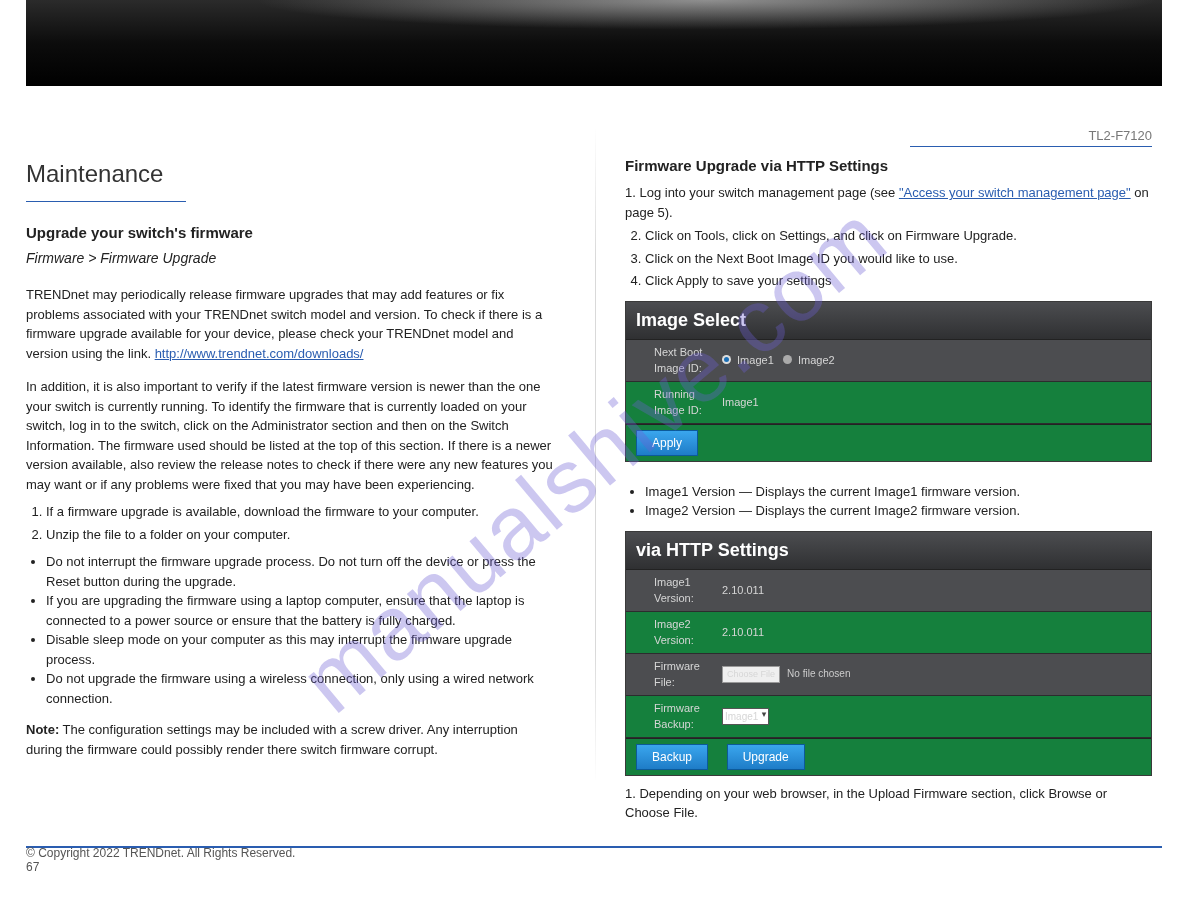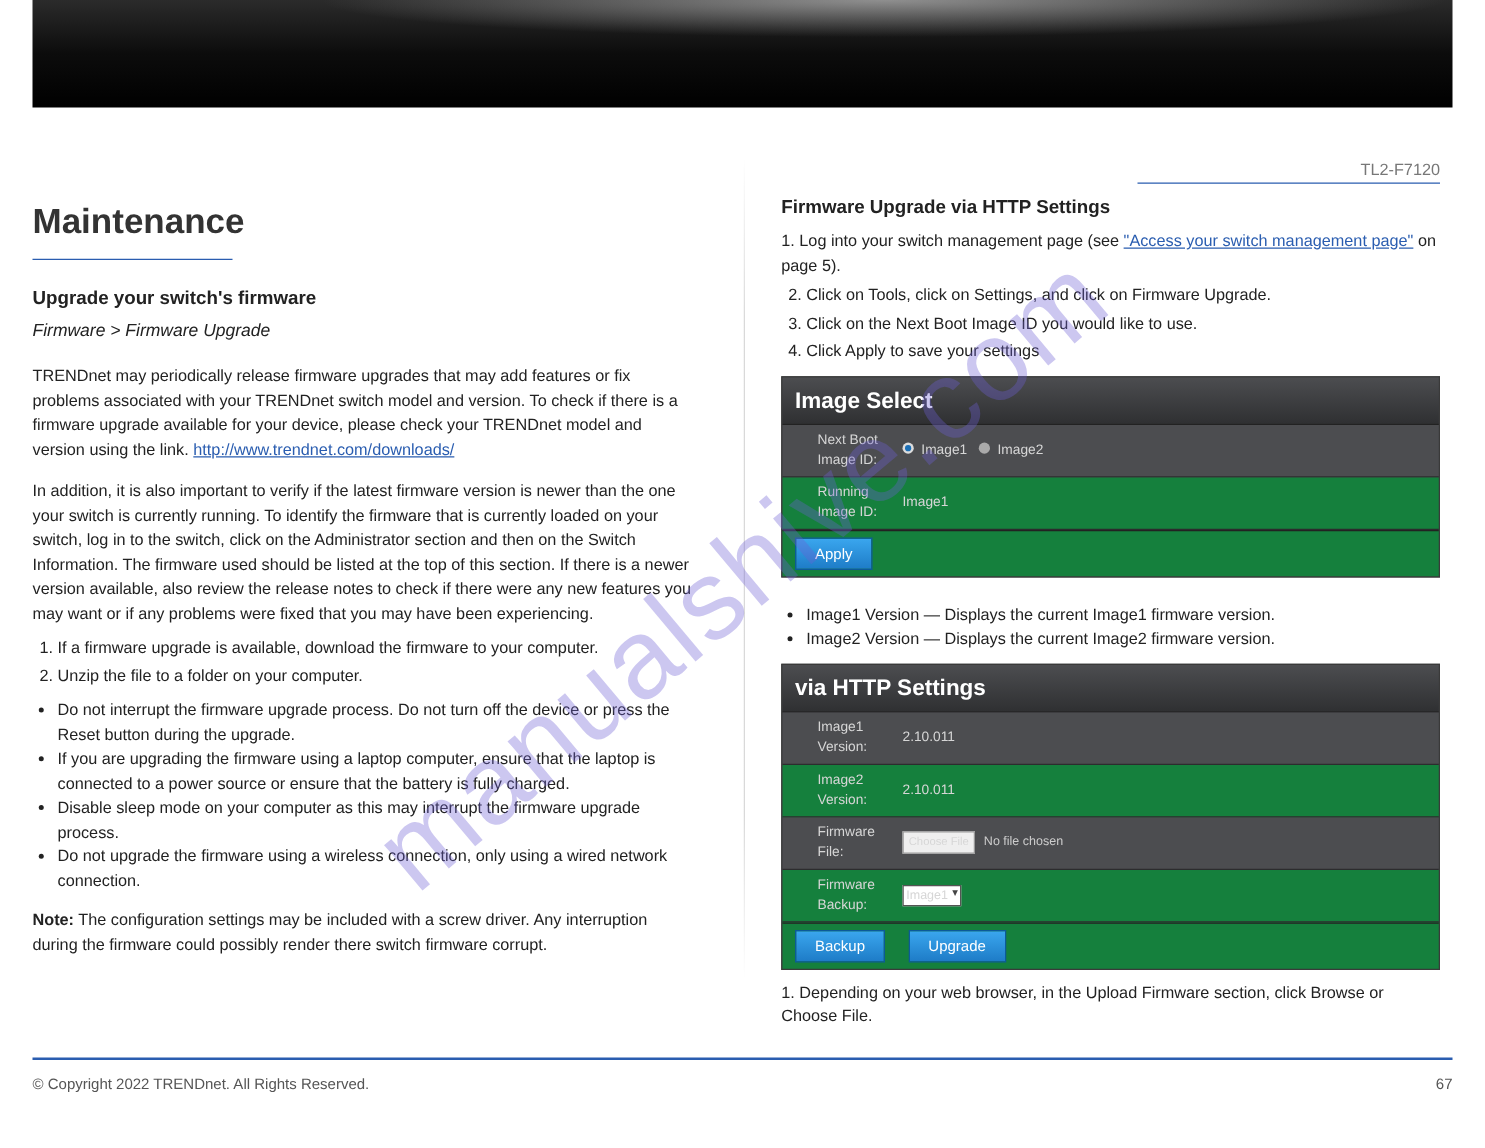--- a/index.html
+++ b/index.html
@@ -49,22 +49,22 @@
   .col.right::before {
     content: "";
     position: absolute;
     left: 0;
     top: 0;
     bottom: 40px;
     width: 1px;
     background: linear-gradient(180deg, rgba(0,0,0,0) 0%, rgba(0,0,0,0.15) 20%, rgba(0,0,0,0.15) 80%, rgba(0,0,0,0) 100%);
   }
   h2.section {
-    font-size: 28px;
-    font-weight: bold;
+    font-size: 24px;
+    font-weight: normal;
     color: #333;
     margin: 30px 0 4px 0;
   }
   .underline {
     border-bottom: 1px solid #2a5db0;
     display: inline-block;
     min-width: 160px;
     height: 6px;
     margin-bottom: 14px;
   }
@@ -203,20 +203,21 @@
   }
   .footer {
     position: absolute;
     left: 26px;
     right: 26px;
     bottom: 44px;
     display: flex;
     justify-content: space-between;
     font-size: 12px;
     color: #555;
+    flex-direction: column;
   }
   .caption { font-size: 13px; margin-top: 8px; }
 </style>
 </head>
 <body>
 
 <div class="page">
   <div class="header-banner"></div>
 
   <div class="columns">

